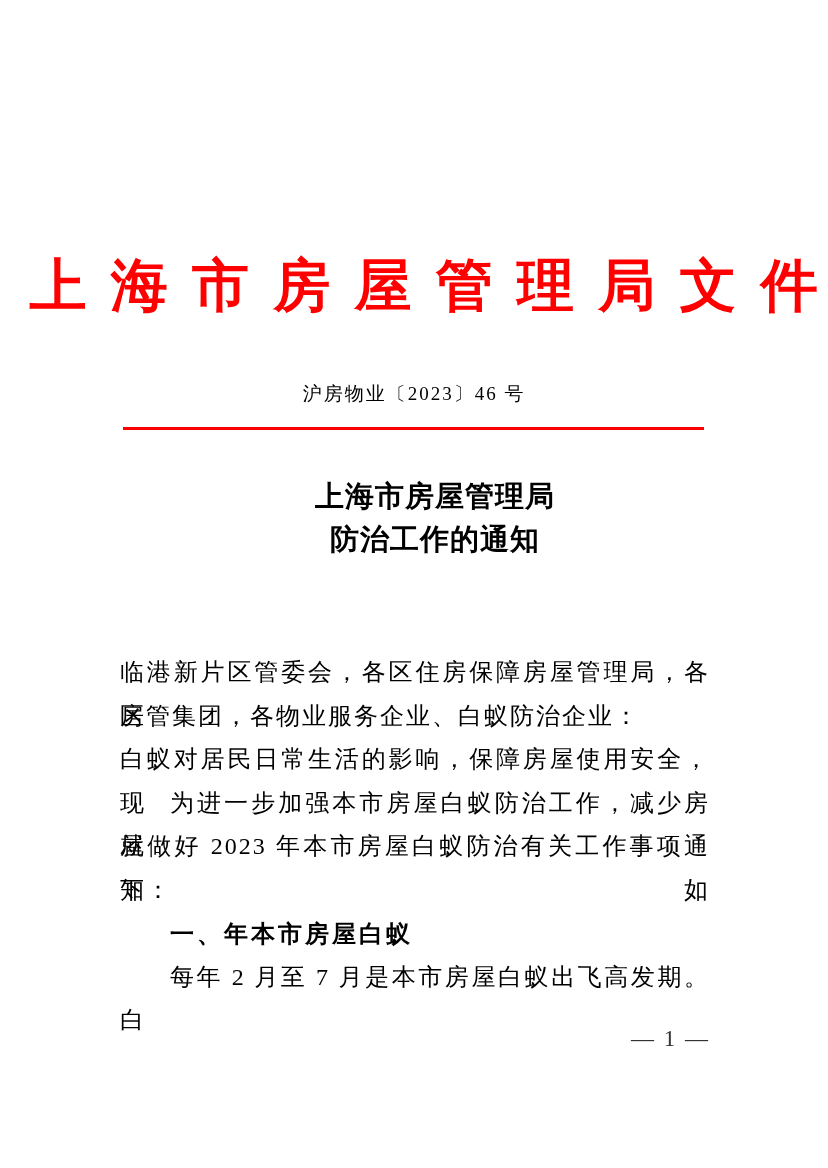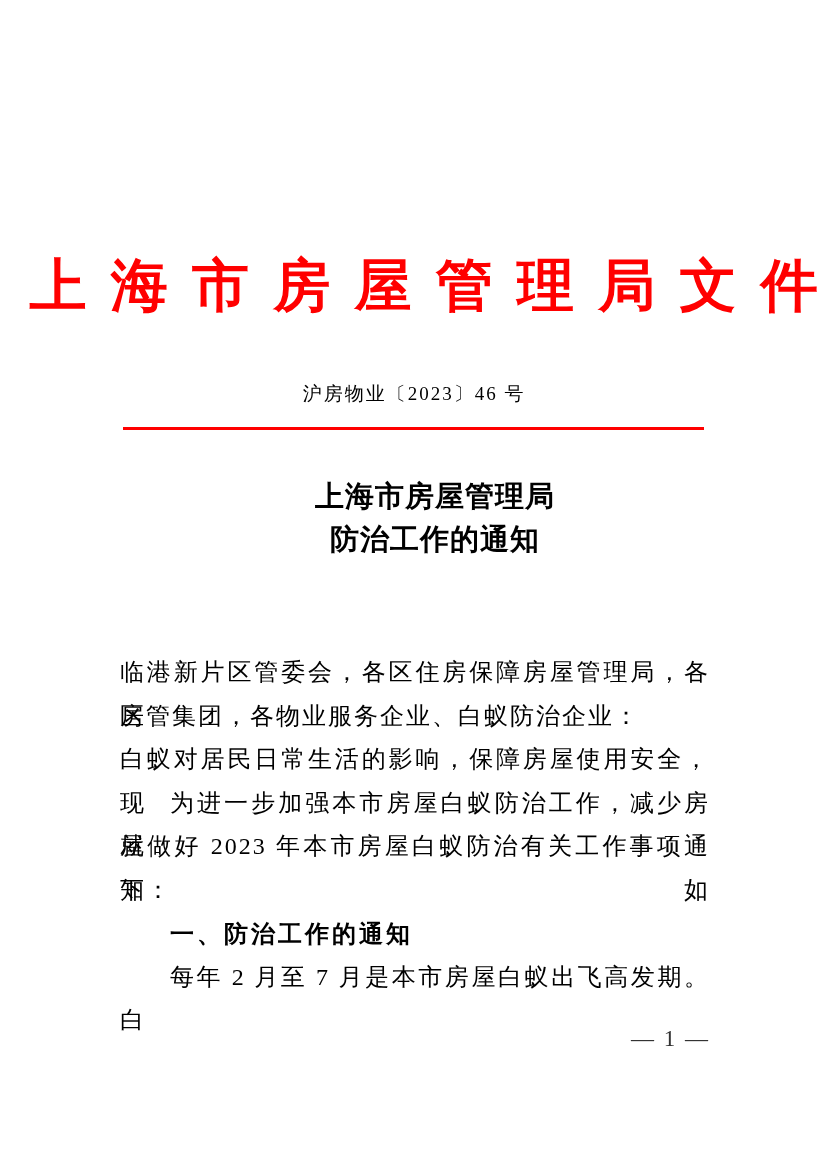--- a/index.html
+++ b/index.html
@@ -108,17 +108,17 @@
   <div>防治工作的通知</div>
 </div>
 
 <div class="doc-body">
     <div class="body-line justify">临港新片区管委会，各区住房保障房屋管理局，各区</div>
     <div class="body-line">房管集团，各物业服务企业、白蚁防治企业：</div>
     <div class="body-line justify">白蚁对居民日常生活的影响，保障房屋使用安全，现</div>
     <div class="body-line indent justify">为进一步加强本市房屋白蚁防治工作，减少房屋</div>
     <div class="body-line justify">就做好 2023 年本市房屋白蚁防治有关工作事项通知如</div>
     <div class="body-line">下：</div>
-    <div class="body-line indent bold">一、防治工作的通知</div>
+    <div class="body-line indent bold">一、年本市房屋白蚁</div>
     <div class="body-line indent justify">每年 2 月至 7 月是本市房屋白蚁出飞高发期。白</div>
   </div>
 
 <div class="page-footer">— 1 —</div>
 
 </body></html>

